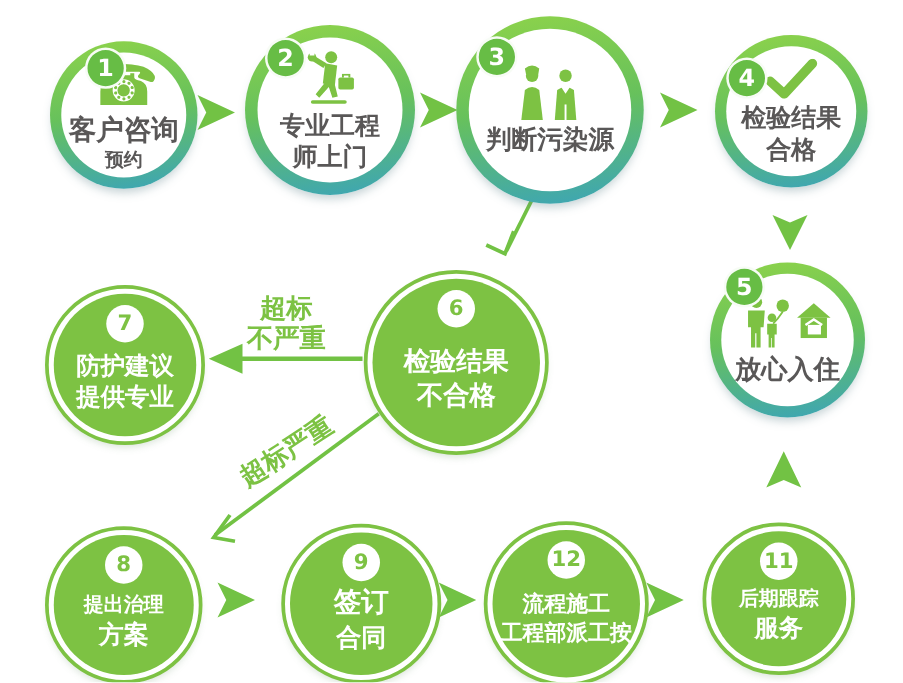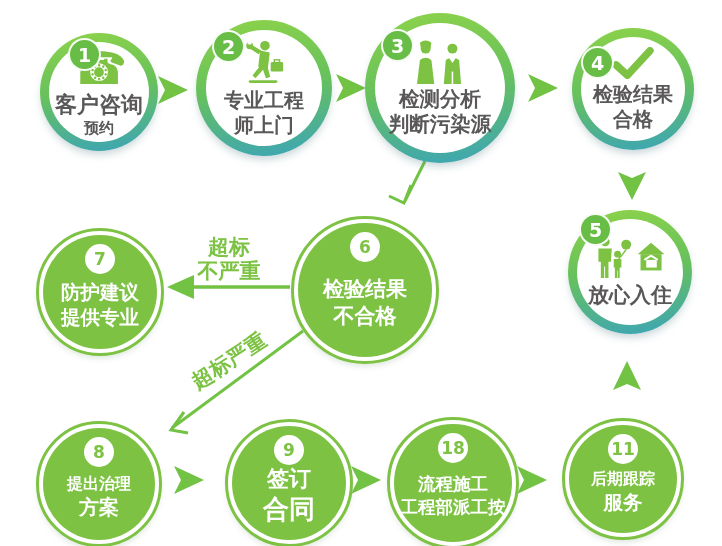--- a/index.html
+++ b/index.html
@@ -92,21 +92,20 @@
         <svg width="56" height="44" viewBox="0 0 58 46" fill="#7dc243">
           <path d="M8,3 q6,-5 12,0 l-1,6 q-5,-3 -10,-1 z"></path>
           <circle cx="14" cy="9" r="5.2"></circle>
           <path d="M5,46 L8,21 q6,-5 12,0 l3,25 z"></path>
           <circle cx="42" cy="9" r="5.2"></circle>
           <path d="M33,46 l2,-25 q7,-5 14,0 l2,25 z"></path>
           <path d="M38,18 l4,6 4,-6 z" fill="#fff"></path>
           <rect x="41.2" y="33" width="1.6" height="13" fill="#fff"></rect>
         </svg>
       </span>
-      <div class="ln" style="font-size:20.5px">检测分析</div>
       <div class="ln" style="font-size:20.5px">判断污染源</div>
     </div>
     <div class="nbadge" style="left:16px;top:16px">3</div>
   </div>
 
   <div class="node outline" style="left:572px;top:28px;width:122px;height:122px">
     <div class="face" style="inset:9px">
       <span class="icon">
         <svg width="44" height="32" viewBox="0 0 44 34">
           <polyline points="4,19 16,30 40,4" fill="none" stroke="#7dc243" stroke-width="8" stroke-linecap="round" stroke-linejoin="round"></polyline>
@@ -160,27 +159,27 @@
       <div class="corebadge">8</div>
       <div class="ln" style="font-size:16px">提出治理</div>
       <div class="ln" style="font-size:20px">方案</div>
     </div>
   </div>
 
   <div class="node solid" style="left:225px;top:419px;width:122px;height:122px">
     <div class="core">
       <div class="corebadge">9</div>
       <div class="ln" style="font-size:22px">签订</div>
-      <div class="ln" style="font-size:26px">合同</div>
+      <div class="ln" style="font-size:20px">合同</div>
     </div>
   </div>
 
   <div class="node solid" style="left:387px;top:417px;width:126px;height:126px">
     <div class="core">
-      <div class="corebadge">18</div>
+      <div class="corebadge">12</div>
       <div class="ln" style="font-size:17.5px">流程施工</div>
       <div class="ln" style="font-size:17.5px">工程部派工按</div>
     </div>
   </div>
 
   <div class="node solid" style="left:562px;top:418px;width:116px;height:116px">
     <div class="core">
       <div class="corebadge">11</div>
       <div class="ln" style="font-size:16px">后期跟踪</div>
       <div class="ln" style="font-size:19.5px">服务</div>

